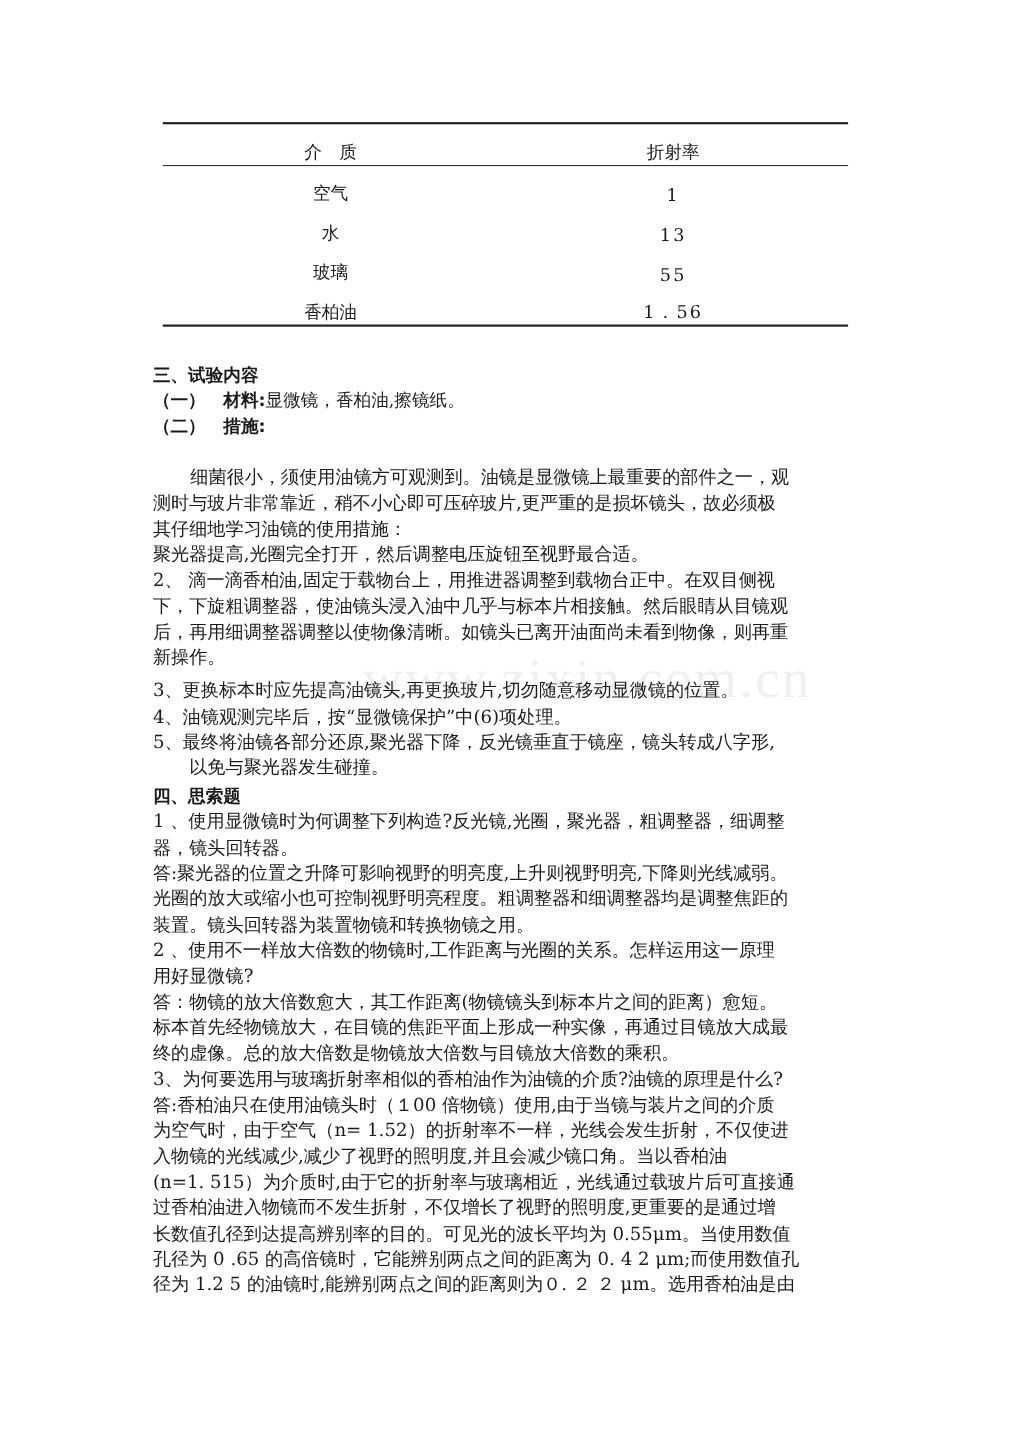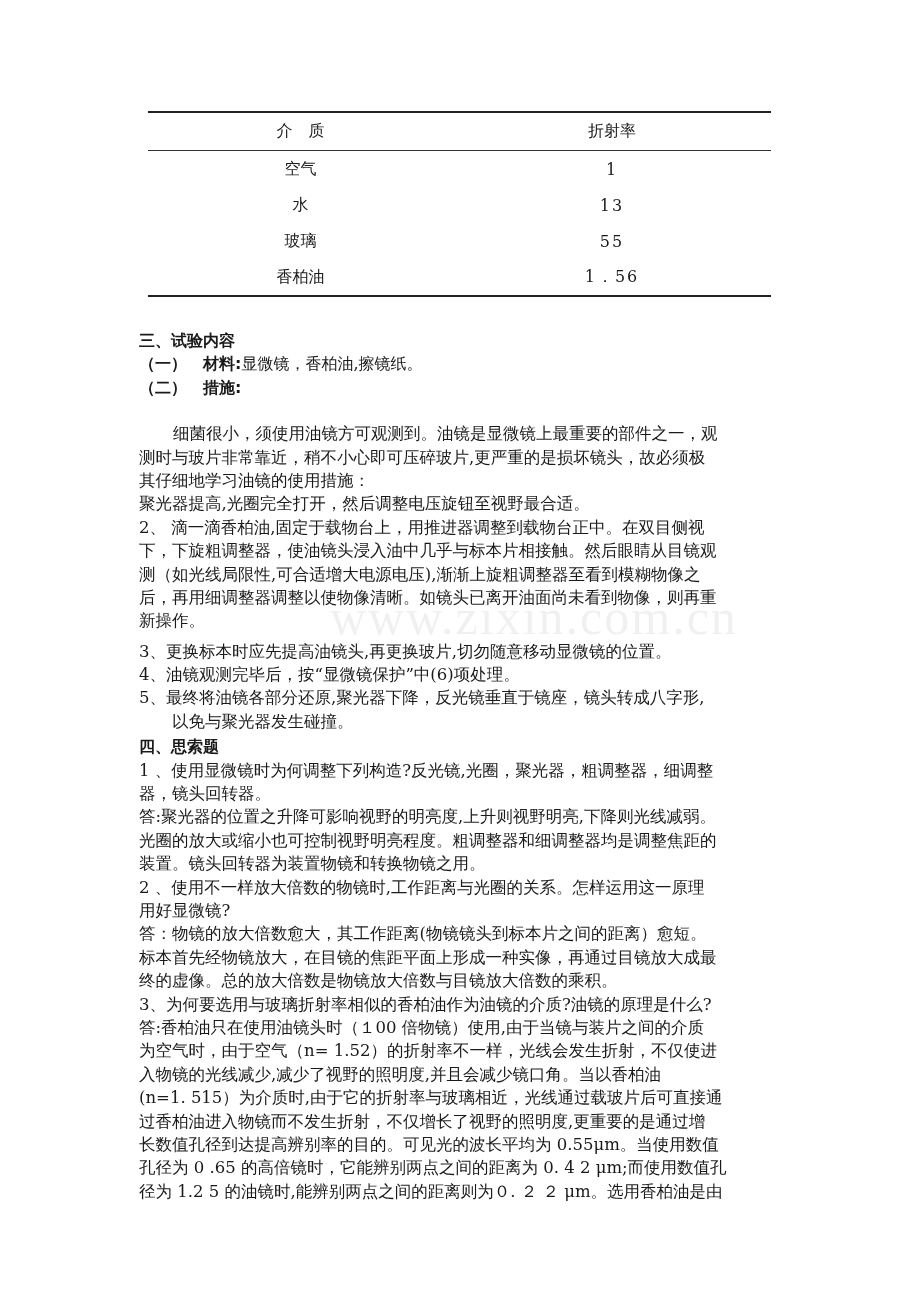--- a/index.html
+++ b/index.html
@@ -4,21 +4,21 @@
 <style>
   html, body { margin: 0; padding: 0; background: #ffffff; }
   body { width: 920px; height: 1302px; position: relative; overflow: hidden;
          font-family: "DejaVu Serif", "Liberation Serif", serif; color: #1a1a1a; }
   .page { position: absolute; left: 0; top: 0; width: 920px; height: 1302px; }
 
   
   .tbl { position: absolute; left: 148px; top: 111px; width: 623px; }
   .rule-thick { height: 2px; background: #222; }
   .rule-thin { height: 1px; background: #333; }
-  .trow { display: flex; height: 36px; align-items: center; font-size: 16px; }
+  .trow { display: flex; height: 36px; align-items: flex-end; font-size: 16px; }
   .thead { height: 37px; }
   .c1 { width: 305px; text-align: center; }
   .c2 { flex: 1; text-align: center; }
   .num { font-family: "DejaVu Serif", serif; letter-spacing: 2px; }
 
   
   .body { position: absolute; left: 139px; top: 296px; width: 650px; font-size: 16.5px; }
   .line { height: 23.4px; line-height: 23.4px; white-space: nowrap; }
   .h { font-weight: bold; font-family: "DejaVu Sans", sans-serif; font-size: 16px; margin-top: 33px; }
   .sub { font-family: "DejaVu Sans", sans-serif; font-size: 16px; }
@@ -70,21 +70,20 @@
     <div class="line sub"><b>（二）　措施:</b></div>
     <div class="gap2"></div>
     <div class="line indent">细菌很小，须使用油镜方可观测到。油镜是显微镜上最重要的部件之一，观</div>
     <div class="line">测时与玻片非常靠近，稍不小心即可压碎玻片,更严重的是损坏镜头，故必须极</div>
     <div class="line">其仔细地学习油镜的使用措施：</div>
 
     <div class="line">聚光器提高,光圈完全打开，然后调整电压旋钮至视野最合适。</div>
 
     <div class="line">2、 滴一滴香柏油,固定于载物台上，用推进器调整到载物台正中。在双目侧视</div>
     <div class="line">下，下旋粗调整器，使油镜头浸入油中几乎与标本片相接触。然后眼睛从目镜观</div>
-    <div class="line">测（如光线局限性,可合适增大电源电压),渐渐上旋粗调整器至看到模糊物像之</div>
     <div class="line">后，再用细调整器调整以使物像清晰。如镜头已离开油面尚未看到物像，则再重</div>
     <div class="line">新操作。</div>
     <div class="gap"></div>
     <div class="line">3、更换标本时应先提高油镜头,再更换玻片,切勿随意移动显微镜的位置。</div>
     <div class="line">4、油镜观测完毕后，按“显微镜保护”中(6)项处理。</div>
     <div class="line">5、最终将油镜各部分还原,聚光器下降，反光镜垂直于镜座，镜头转成八字形,</div>
     <div class="line hang">以免与聚光器发生碰撞。</div>
 
     <div class="line h" style="margin-top:2px">四、思索题</div>
     <div class="line"> 1 、使用显微镜时为何调整下列构造?反光镜,光圈，聚光器，粗调整器，细调整</div>

